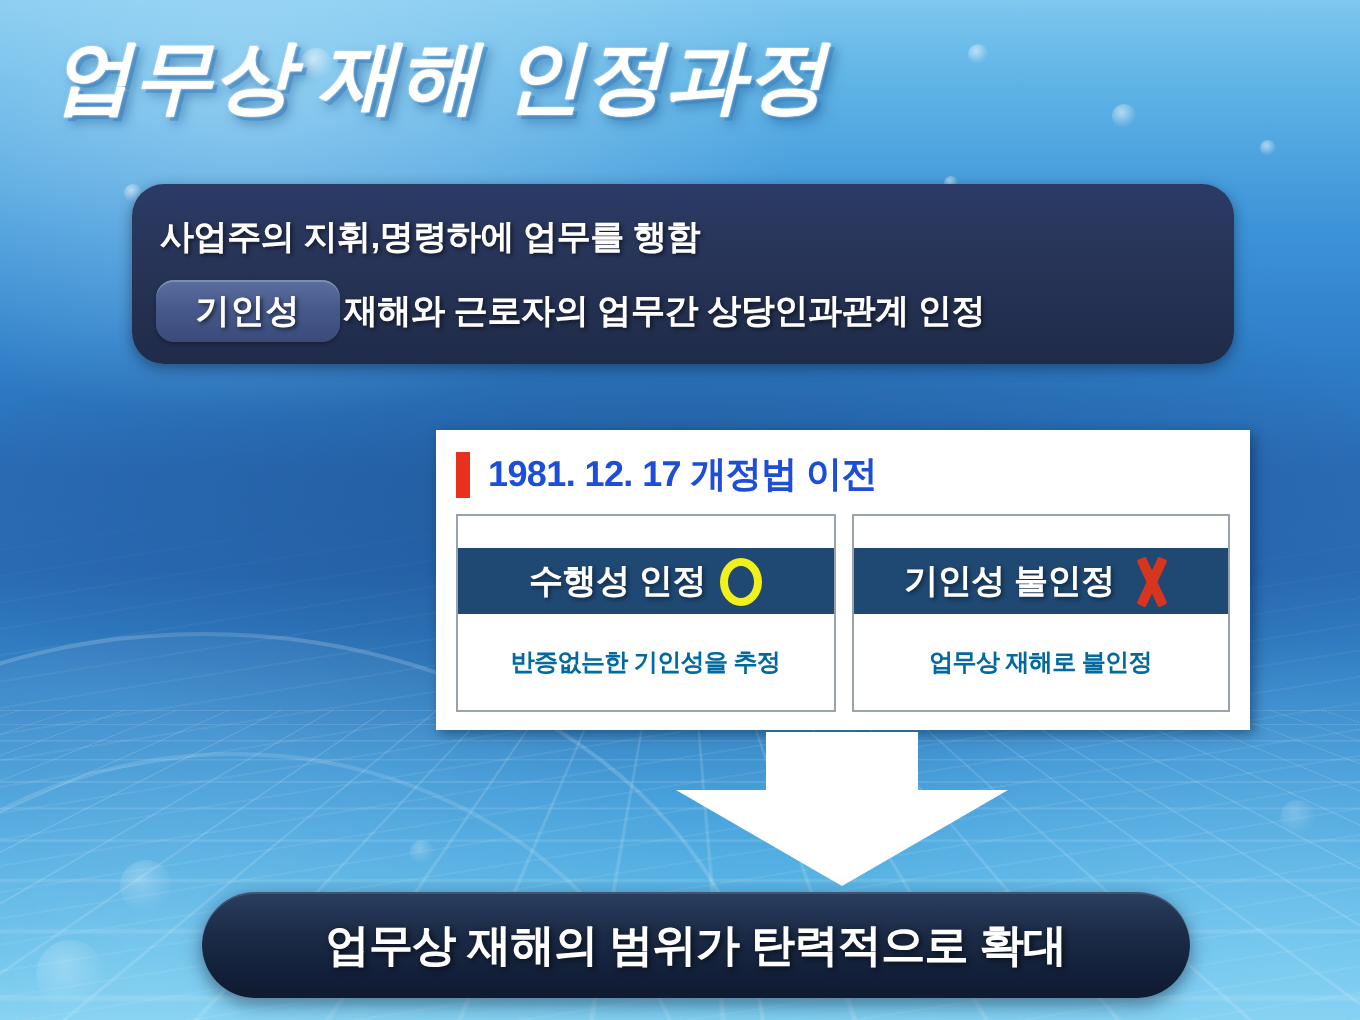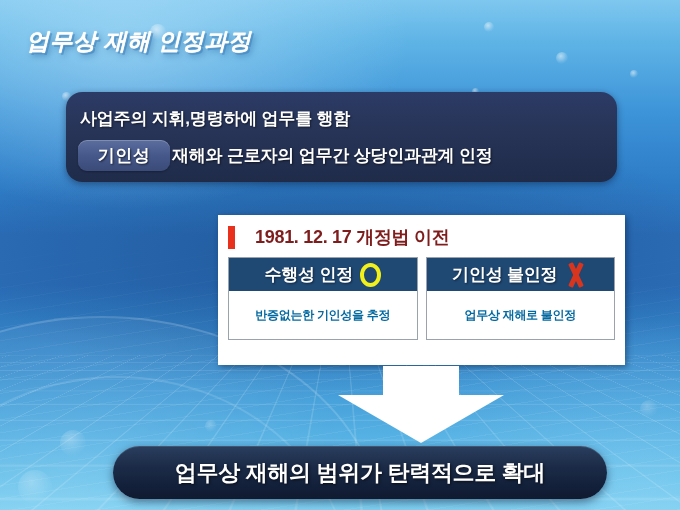--- a/index.html
+++ b/index.html
@@ -88,31 +88,30 @@
     position: absolute;
     border-radius: 50%;
     background: radial-gradient(circle at 40% 35%, rgba(255,255,255,0.55), rgba(255,255,255,0.12) 55%, rgba(255,255,255,0) 75%);
   }
 
   
   .title {
     position: absolute;
     left: 26px;
     top: 11px;
-    font-size: 23px;
+    font-size: 40px;
     font-weight: bold;
     font-style: italic;
     color: #ffffff;
     letter-spacing: 0.5px;
     text-shadow:
       0 0 1px rgba(255,255,255,0.9),
       2px 2px 0 rgba(60,130,190,0.55),
       3px 3px 6px rgba(25,80,140,0.55);
     white-space: nowrap;
-    margin-top: 15px;
   }
 
   
   .top-panel {
     position: absolute;
     left: 66px;
     top: 92px;
     width: 551px;
     height: 90px;
     border-radius: 16px;
@@ -178,24 +177,24 @@
     align-items: center;
     height: 26px;
   }
   .red-tick {
     width: 7px;
     height: 23px;
     background: #e8301c;
     flex: 0 0 7px;
   }
   .mid-head-text {
-    margin-left: 20px;
+    margin-left: 9px;
     font-size: 18px;
     font-weight: bold;
-    color: #7f1d1d;
+    color: #1d4ed8;
     letter-spacing: -0.3px;
     white-space: nowrap;
   }
 
   .boxes {
     position: absolute;
     left: 10px;
     top: 42px;
     right: 10px;
     display: flex;
@@ -211,20 +210,21 @@
   }
 
   .sub-head {
     height: 33px;
     background: #1f4873;
     display: flex;
     align-items: center;
     justify-content: center;
     gap: 7px;
     position: relative;
+    margin-top: 16px;
   }
   .sub-head-text {
     font-size: 17px;
     font-weight: bold;
     color: #ffffff;
     letter-spacing: -0.2px;
     text-shadow: 1px 1px 2px rgba(0,0,0,0.45);
     white-space: nowrap;
   }
 
@@ -292,21 +292,21 @@
     width: 0;
     height: 0;
     border-left: 83px solid transparent;
     border-right: 83px solid transparent;
     border-top: 48px solid #ffffff;
   }
 
   
   .bottom-banner {
     position: absolute;
-    left: 113px;
+    left: 101px;
     top: 446px;
     width: 494px;
     height: 53px;
     border-radius: 27px;
     background: linear-gradient(180deg, #2a3e5e 0%, #1b2b47 40%, #13203a 75%, #101a30 100%);
     box-shadow: 0 3px 9px rgba(5,20,45,0.5), inset 0 1px 0 rgba(255,255,255,0.12);
     display: flex;
     align-items: center;
     justify-content: center;
   }

